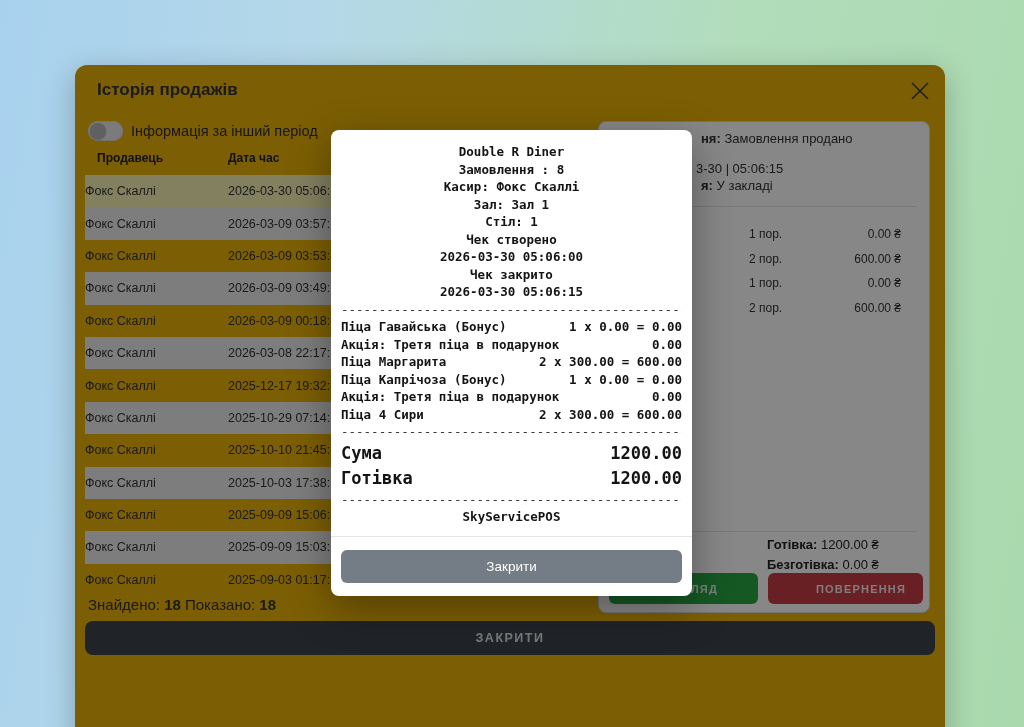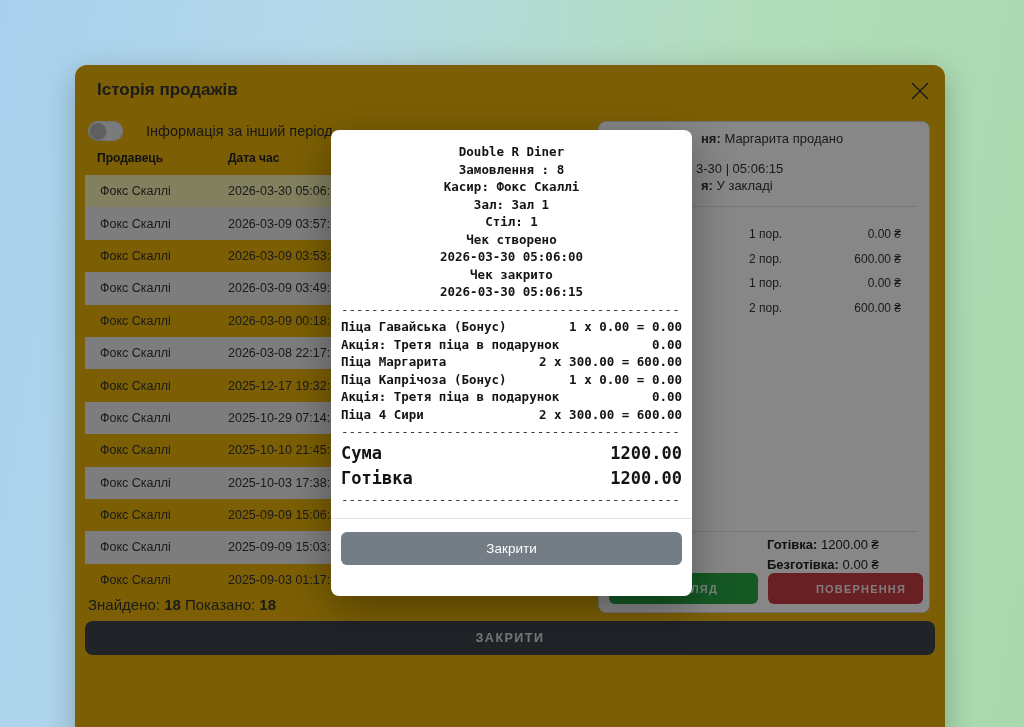--- a/index.html
+++ b/index.html
@@ -15,32 +15,32 @@
     background:#eab308; border-radius:12px; box-shadow:0 8px 30px rgba(0,0,0,0.25);
   }
   .dialog-dim {
     position:absolute; inset:0; border-radius:12px;
     background:rgba(0,0,0,0.47); z-index:50; pointer-events:none;
   }
   .dlg-title { position:absolute; left:22px; top:15px; font-size:17px; font-weight:700; color:#333; }
   .x-close { position:absolute; right:13px; top:14px; width:24px; height:24px; cursor:pointer; }
   .x-close svg { width:24px; height:24px; stroke:#3c3c3c; stroke-width:1.6; }
   
-  .toggle-row { position:absolute; left:13px; top:56px; display:flex; align-items:center; gap:23px; }
+  .toggle-row { position:absolute; left:13px; top:56px; display:flex; align-items:center; gap:8px; }
   .toggle { width:35px; height:20px; border-radius:10px; background:#e9e9ec; position:relative; box-shadow:inset 0 0 0 1px #dadada; }
   .toggle .knob { position:absolute; left:2px; top:2px; width:16px; height:16px; border-radius:50%; background:#b5b5b5; box-shadow:0 1px 2px rgba(0,0,0,0.25); }
   .toggle-label { font-size:14.5px; color:#2e2e2e; }
   
   .col-head { position:absolute; top:86px; font-size:12px; font-weight:700; color:#222; }
   .col-head.c1 { left:22px; } .col-head.c2 { left:153px; }
   .t-rows { position:absolute; left:10px; top:110px; width:508px; }
   .t-row { height:32.4px; display:flex; align-items:center; font-size:12.5px; color:#333; }
   .t-row:nth-of-type(even) { background:#ececec; }
   .t-row.selected { background:#f6f2b3; }
-  .t-row .c-seller { width:143px; padding-left:15px; }
+  .t-row .c-seller { width:143px; }
   .t-row .c-date { padding-left:0; }
   .t-summary { position:absolute; left:13px; top:531px; font-size:15px; color:#333; }
   .t-summary b { font-weight:700; }
   
   .panel {
     position:absolute; left:523px; top:56px; width:332px; height:492px;
     border:1px solid #d8d8d8; border-radius:8px; background:#fff;
   }
   .panel .frag { position:absolute; font-size:13px; color:#333; white-space:nowrap; }
   .panel .frag b { font-weight:700; }
@@ -173,21 +173,21 @@
       </div>
     </div>
 
   <div class="t-summary">
     <span>Знайдено:</span> <b>18</b>
     <span>Показано:</span> <b>18</b>
   </div>
 
   <div class="panel">
     <div class="frag" style="left:102px; top:9px;">
-      <b>ня:</b> <span>Маргарита продано</span>
+      <b>ня:</b> <span>Замовлення продано</span>
     </div>
     <div class="frag" style="left:97px; top:39px;">3-30 | 05:06:15</div>
     <div class="frag" style="left:102px; top:56px;">
       <b>я:</b> <span>У закладі</span>
     </div>
     <div class="p-div" style="top:84px;"></div>
 
     <div class="p-items">
 
         <div class="p-item">
@@ -282,15 +282,16 @@
         <span>Сума</span>
         <span>1200.00</span>
       </div>
 
       <div class="r-total">
         <span>Готівка</span>
         <span>1200.00</span>
       </div>
     </div>
   <div class="r-sep">------------------------------------------------------------</div>
+  <div class="r-brand">SkyServicePOS</div>
   <div class="m-div"></div>
   <button class="m-close">Закрити</button>
 </div>
 
 </body></html>

